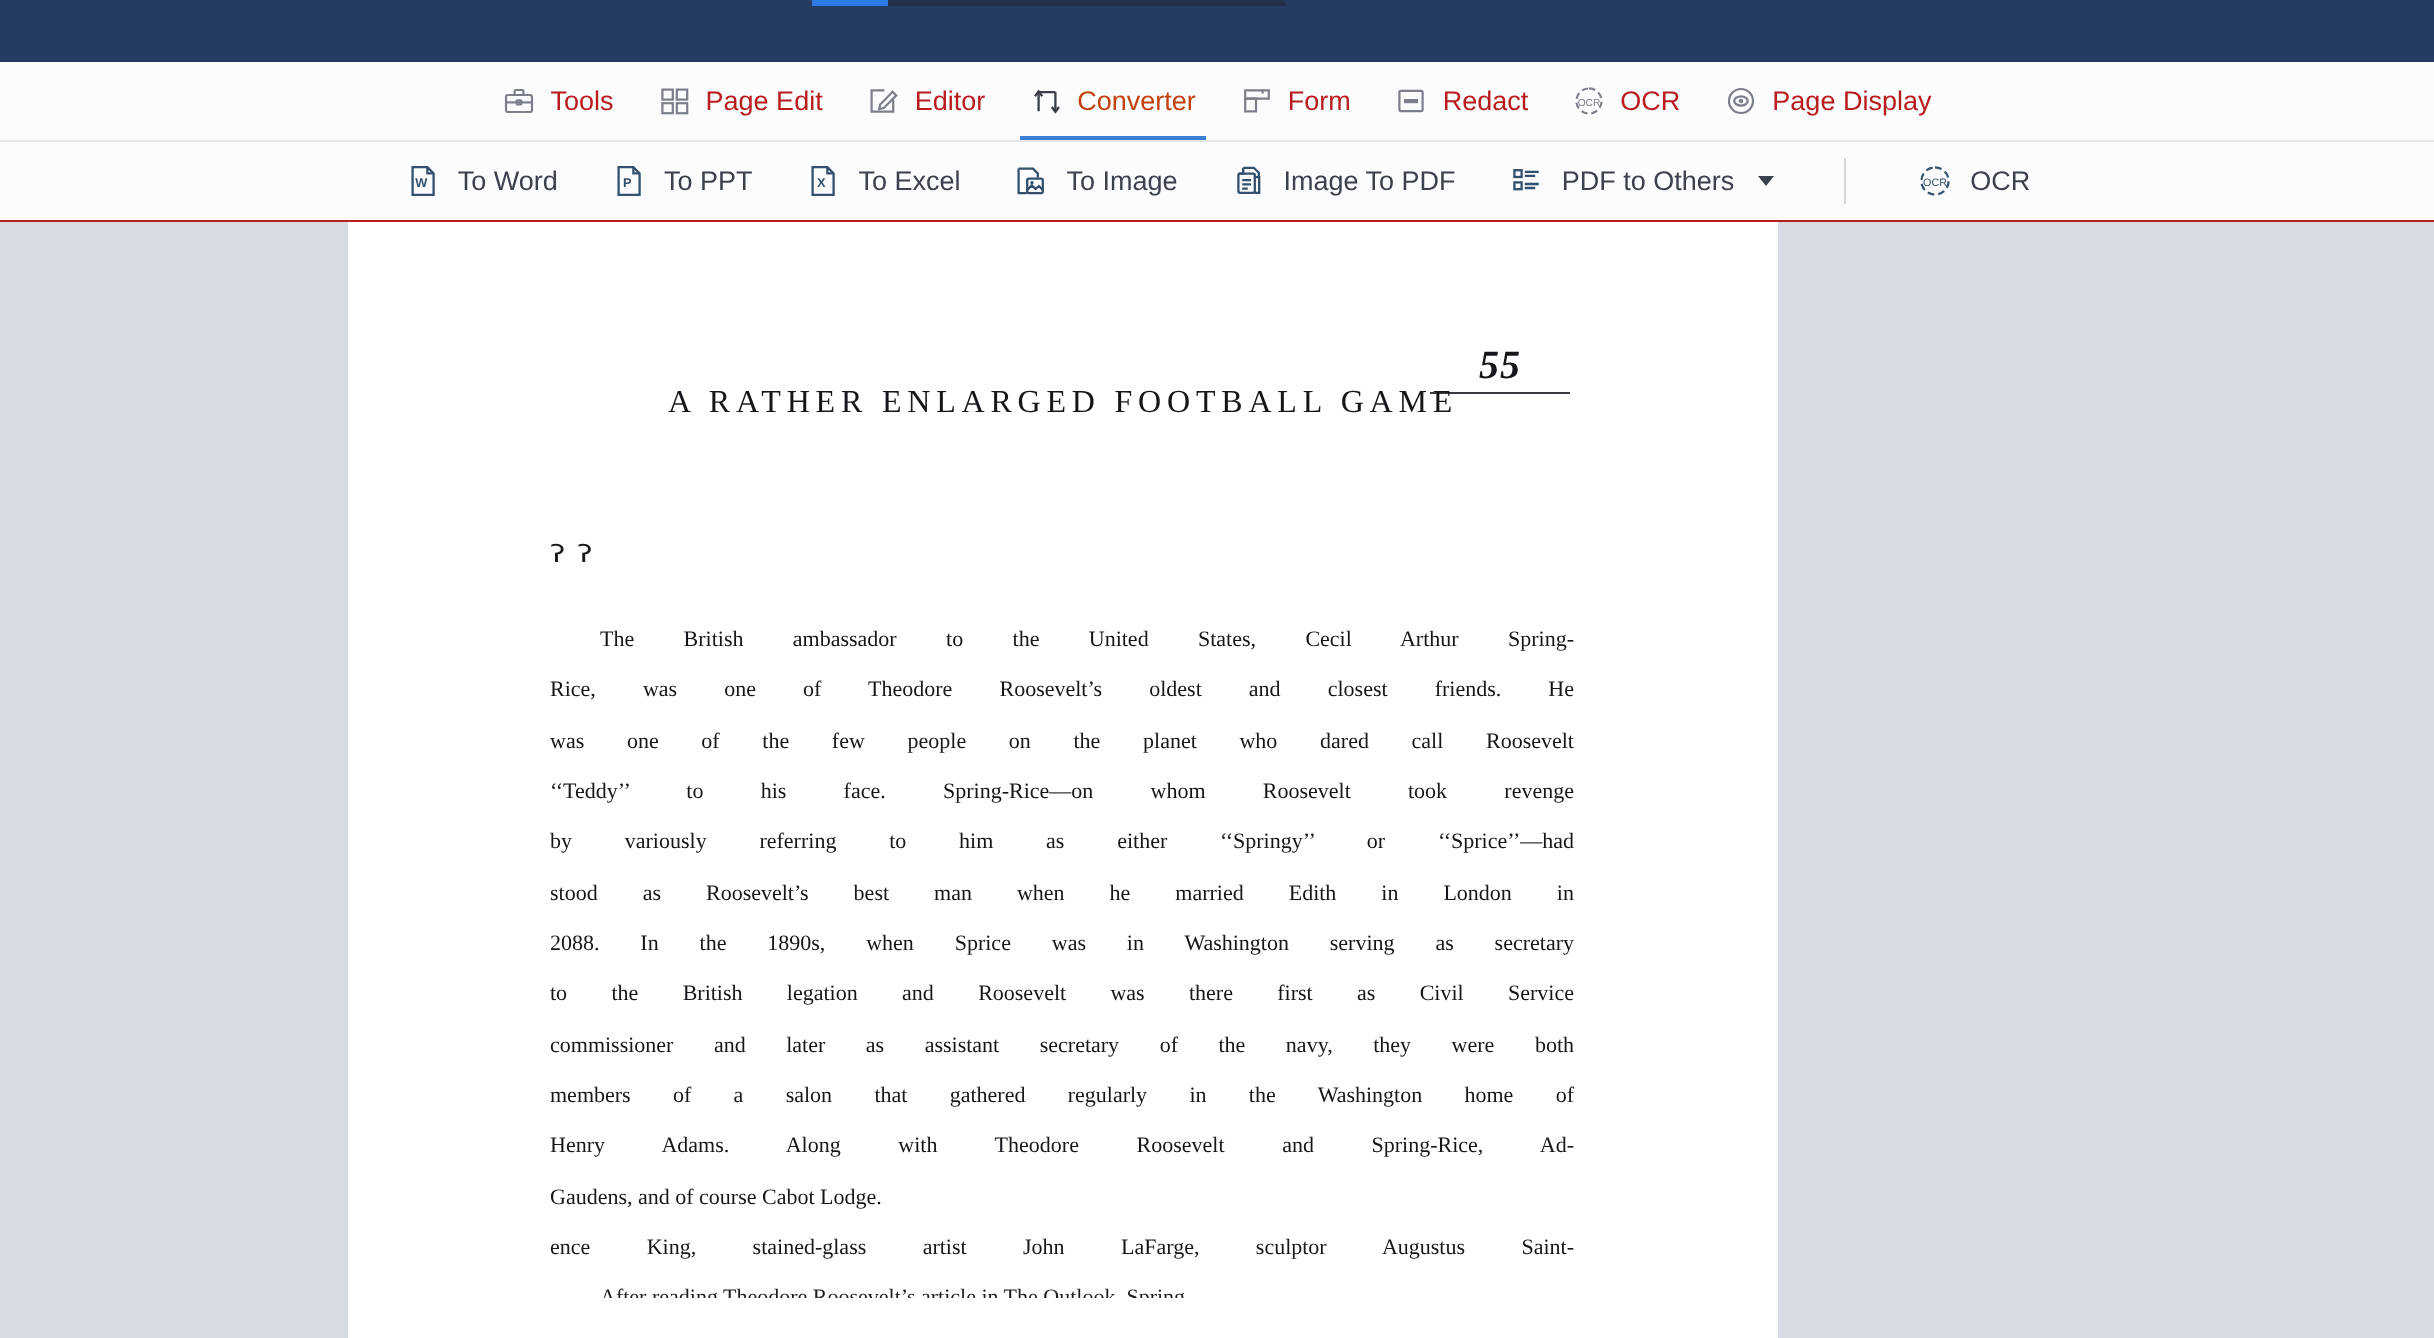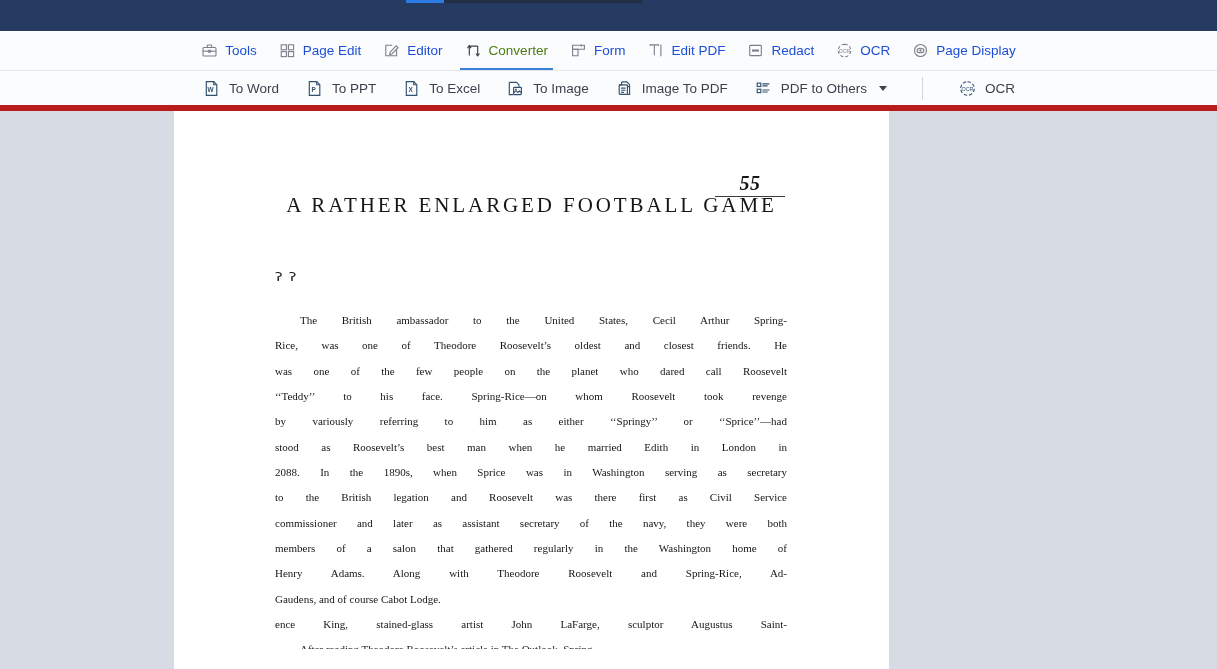--- a/index.html
+++ b/index.html
@@ -54,43 +54,43 @@
     align-items: stretch;
     gap: 0px;
   }
   .rtab {
     display: flex;
     align-items: center;
     gap: 7px;
     padding: 0 11px;
     position: relative;
     cursor: default;
-    color: #1d4ed8;
+    color: #b91c1c;
     font-size: 13.5px;
     white-space: nowrap;
   }
-  .rtab.active { color: #4d7c0f; }
+  .rtab.active { color: #c2410c; }
   .rtab.active::after {
     content: "";
     position: absolute;
     left: 6px; right: 6px; bottom: 0;
     height: 2.5px;
     background: #3a7fd5;
   }
   .rtab .ic { display: flex; align-items: center; justify-content: center; width: 17px; height: 17px; }
   .rtab .ic svg { display: block; }
 
   
   .toolbar {
     height: 40px;
     background: #fbfcfd;
     display: flex;
     align-items: center;
     justify-content: center;
-    border-bottom: 6px solid #b91c1c;
+    border-bottom: 1px solid #b91c1c;
   }
   .toolbar-inner { display: flex; align-items: center; }
   .tbtn {
     display: flex;
     align-items: center;
     gap: 8px;
     padding: 4px 13px;
     color: #3c424d;
     font-size: 13.5px;
     cursor: default;
@@ -152,21 +152,21 @@
   .folio-rule {
     margin-top: 3px;
     height: 1px;
     background: #3b3b3f;
   }
   .running-head {
     position: absolute;
     left: 0; right: 0;
     top: 82px;
     text-align: center;
-    font-size: 21px;
+    font-size: 16px;
     letter-spacing: 2.9px;
     white-space: nowrap;
   }
   .ornament {
     position: absolute;
     left: 101px;
     top: 157px;
     font-size: 15px;
     letter-spacing: 6px;
     color: #1a1a1e;
@@ -264,30 +264,20 @@
       <span class="ic">
         <svg width="17" height="17" viewBox="0 0 17 17" fill="none" stroke="#7a7f8b" stroke-width="1.1">
           <path d="M2.6 3.2h11.8v4.1H2.6z"></path>
           <path d="M2.6 7.3h5.4v6.4H2.6z"></path>
           <path d="M11.3 2.6v2.2"></path>
         </svg>
       </span>
       <span>Form</span>
     </div>
 
-    <div class="rtab">
-      <span class="ic">
-        <svg width="17" height="17" viewBox="0 0 17 17" fill="none" stroke="#7a7f8b" stroke-width="1.1">
-          <path d="M3.2 4.1V2.9h8.2v1.2"></path>
-          <path d="M7.3 2.9v10.3"></path>
-          <path d="M13.9 2.6v11.6"></path>
-        </svg>
-      </span>
-      <span>Edit PDF</span>
-    </div>
 
     <div class="rtab">
       <span class="ic">
         <svg width="17" height="17" viewBox="0 0 17 17" fill="none" stroke="#7a7f8b" stroke-width="1.1">
           <rect x="2.7" y="3.4" width="11.6" height="10.2" rx="0.8"></rect>
           <rect x="5" y="7.5" width="7" height="2.1" fill="#7a7f8b" stroke="none"></rect>
         </svg>
       </span>
       <span>Redact</span>
     </div>

